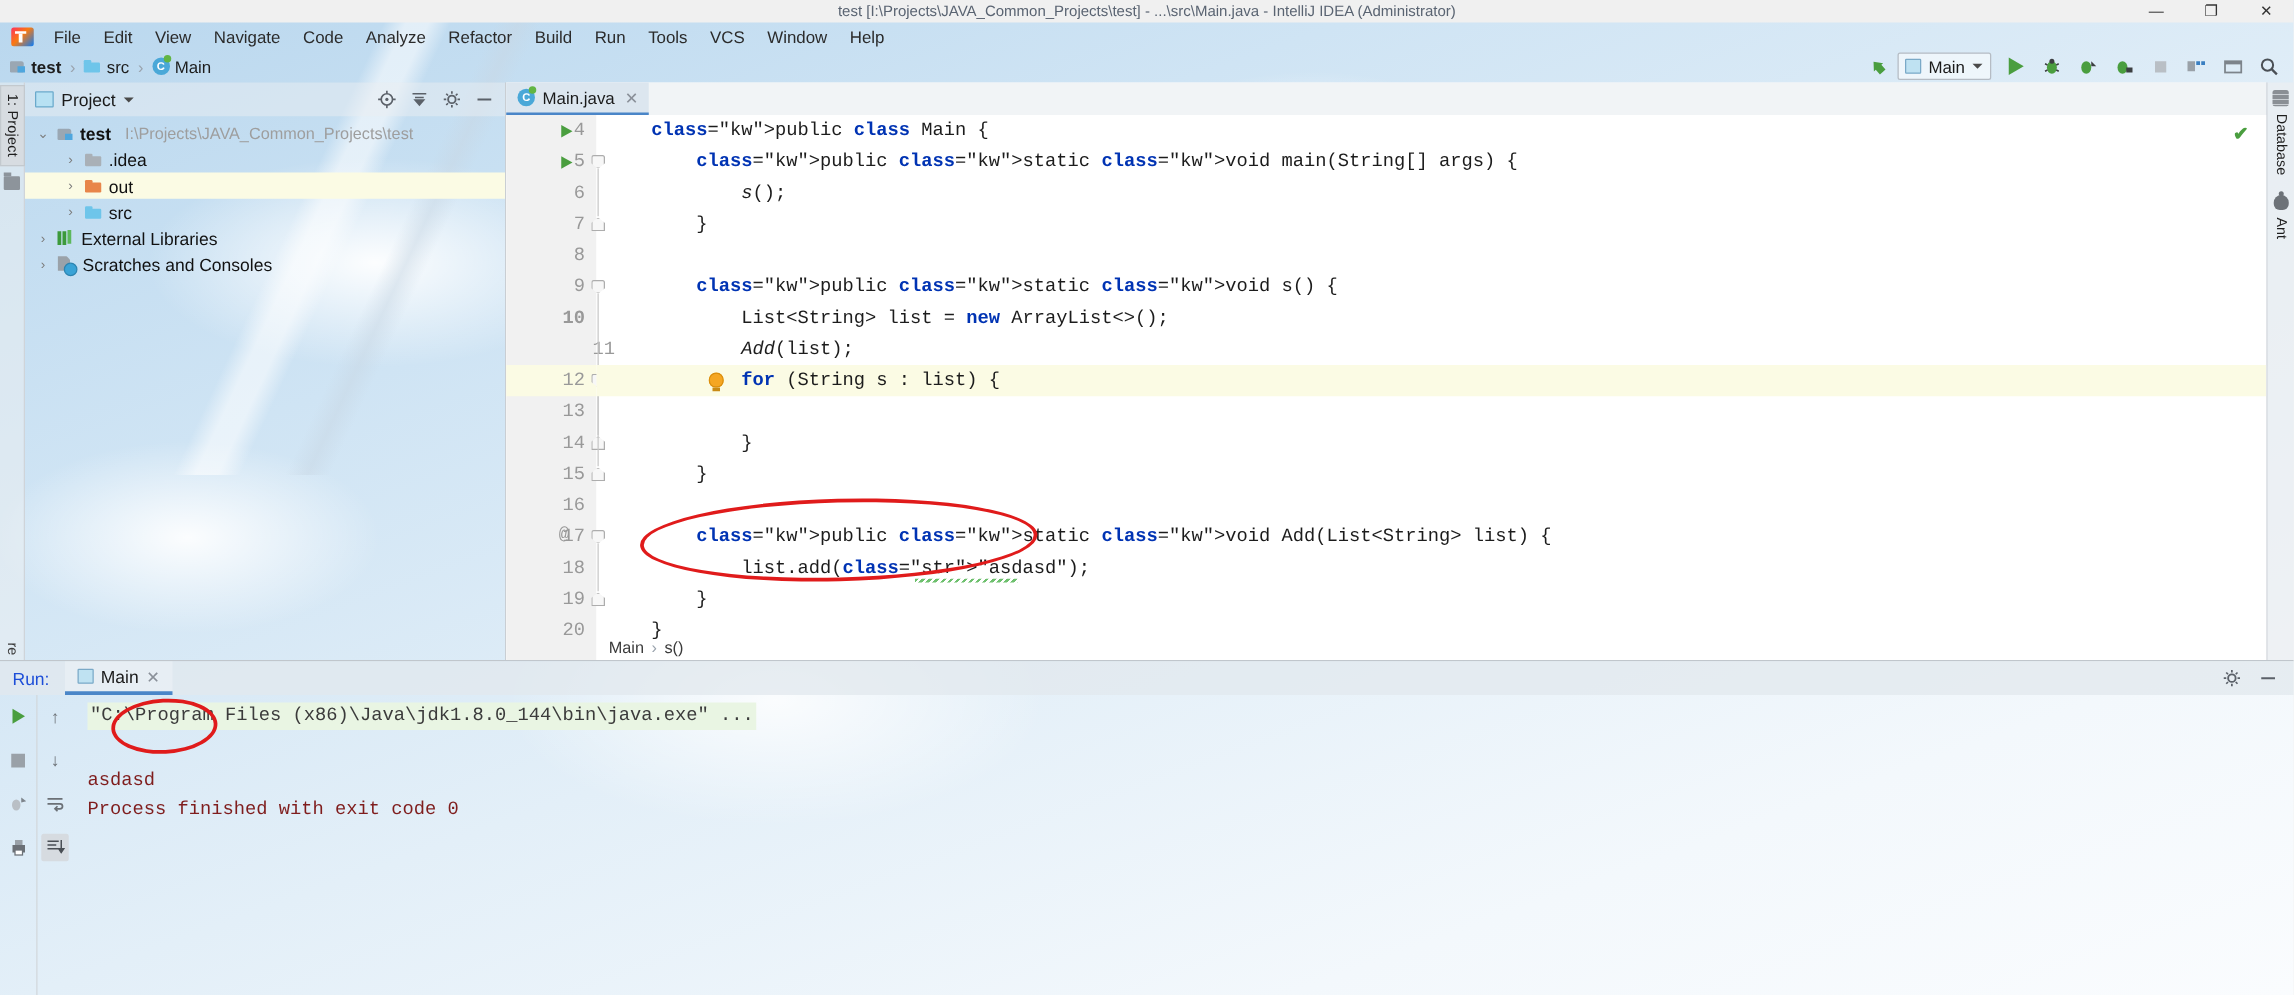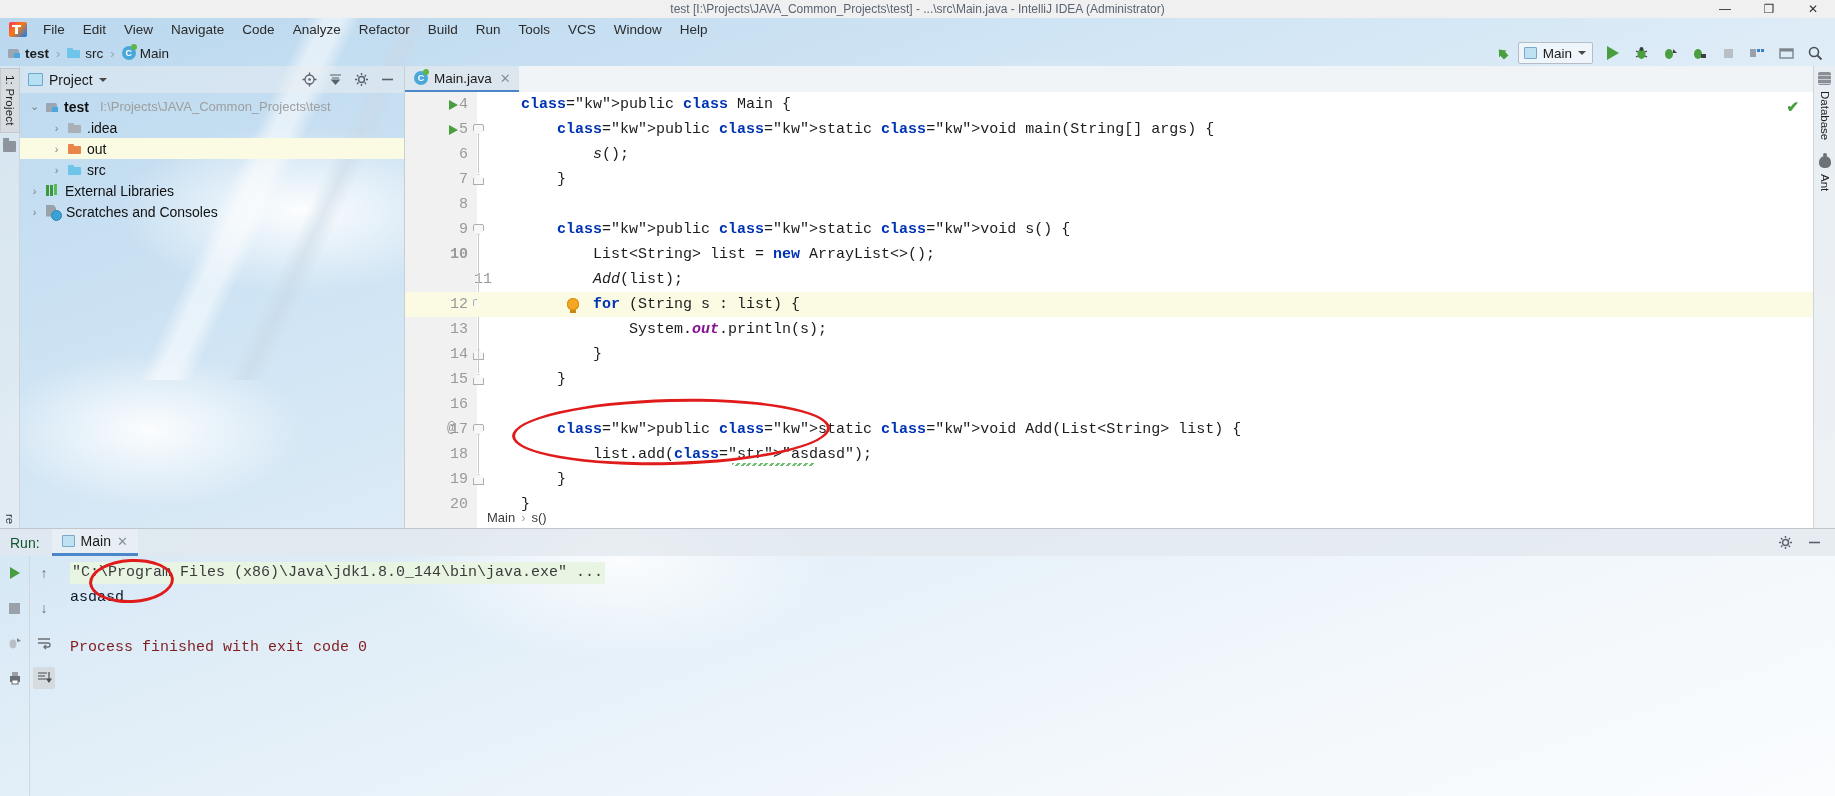--- a/index.html
+++ b/index.html
@@ -172,37 +172,37 @@
   .db-ico{ width:13px;height:13px;border-radius:2px;background:
     repeating-linear-gradient(#8a8f95 0 3px,#c9ced3 3px 4px); }
   .ant-ico{ width:12px;height:12px;background:#6d7278; border-radius:50% 50% 40% 40%; position:relative;}
   .ant-ico:after{content:"";position:absolute;left:4px;top:-3px;width:4px;height:4px;border-radius:50%;background:#6d7278;}
 
   
   .runpanel{ height:268px; flex:0 0 268px; display:flex; flex-direction:column;
              border-top:1px solid #c0c6cc; background:transparent; }
   .run-header{ height:27px; display:flex; align-items:center; background:rgba(226,232,238,.75);
                padding-left:10px; gap:12px; position:relative; flex:0 0 27px; }
-  .run-label{ font-size:14px; color:#14532d; }
+  .run-label{ font-size:14px; color:#1d4ed8; }
   .run-tab{ height:27px; display:flex; align-items:center; gap:6px; padding:0 10px;
             border-bottom:3px solid #4a86c8; background:rgba(255,255,255,.25); font-size:14px; }
   .run-tab .sq{ width:13px;height:12px;border:1px solid #7aa9c7;background:#bfe2f2;border-radius:1px;}
   .run-tab .x{ color:#8a9099; font-size:13px; }
   .run-header-right{ margin-left:auto; display:flex; align-items:center; gap:4px; padding-right:8px;}
   .run-body{ flex:1; display:flex; min-height:0; }
   .run-side{ width:58px; flex:0 0 58px; display:flex; }
   .run-col{ width:29px; display:flex; flex-direction:column; align-items:center; padding-top:6px; gap:13px;}
   .run-col.c2{ border-left:1px solid #d2d7dc; }
   .sbtn{ width:22px;height:22px;display:flex;align-items:center;justify-content:center;color:#6b7076;font-size:14px;}
   .sbtn.active{ background:#d6dbe0; border-radius:2px; }
   .console{ flex:1; position:relative; overflow:hidden; padding-top:6px;
             font-family:"Liberation Mono","DejaVu Sans Mono",monospace; font-size:15px; }
   .cline{ position:absolute; left:0; white-space:pre; line-height:22px; height:22px; }
   .cmdline{ color:#3b3b3b; background:#e9f5e3; padding:0 2px; }
-  .outline{ color:#0f172a; }
+  .outline{ color:#7f1d1d;margin-top:27px; }
   .finline{ color:#7f1d1d; }
   
   .ellipse{ position:absolute; border:3px solid #e01b1b; border-radius:50%;
             pointer-events:none; z-index:40; }
 </style>
 </head>
 <body>
 
 <div id="wallpaper"></div>
 
@@ -433,21 +433,20 @@
             <div class="ln codeline" style="top: 25px; left: 44px;">    <span <span="" class="kw">class</span>="kw"&gt;public <span <span="" class="kw">class</span>="kw"&gt;static <span <span="" class="kw">class</span>="kw"&gt;void main(String[] args) {</div>
             <div class="ln codeline" style="top: 50px; left: 44px;">        <span class="stat">s</span>();</div>
             <div class="ln codeline" style="top: 75px; left: 44px;">    }</div>
             <div class="ln codeline" style="top: 100px; left: 44px;"></div>
             <div class="ln codeline" style="top: 125px; left: 44px;">    <span <span="" class="kw">class</span>="kw"&gt;public <span <span="" class="kw">class</span>="kw"&gt;static <span <span="" class="kw">class</span>="kw"&gt;void s() {</div>
             <div class="ln codeline" style="top: 150px; left: 44px;">        List&lt;String&gt; list = <span class="kw">new</span> ArrayList&lt;&gt;();</div>
             <div class="ln codeline" style="top: 175px; left: 44px;">        <span class="stat">Add</span>(list);</div>
             <div class="rowhl" style="top: 200px;"></div>
             <div class="bulb" style="left: 90px; top: 206px;"></div>
             <div class="ln codeline" style="top: 200px; left: 44px;">        <span class="kw">for</span> (String s : list) {</div>
-            <div class="ln codeline" style="top: 225px; left: 44px;">            System.<span class="field">out</span>.println(s);</div>
             <div class="ln codeline" style="top: 250px; left: 44px;">        }</div>
             <div class="ln codeline" style="top: 275px; left: 44px;">    }</div>
             <div class="ln codeline" style="top: 300px; left: 44px;"></div>
             <div class="ln codeline" style="top: 325px; left: 44px;">    <span <span="" class="kw">class</span>="kw"&gt;public <span <span="" class="kw">class</span>="kw"&gt;static <span <span="" class="kw">class</span>="kw"&gt;void Add(List&lt;String&gt; list) {</div>
             <div class="ln codeline" style="top: 350px; left: 44px;">        list.add(<span <span="" class="kw">class</span>="str"&gt;"asdasd");</div>
             <div class="ln codeline" style="top: 375px; left: 44px;">    }</div>
             <div class="ln codeline" style="top: 400px; left: 44px;">}</div>
             <div class="squiggle" style="left: 255px; top: 371px; width: 82px;"></div>
           </div>
         <div class="check-ok">✔</div>

